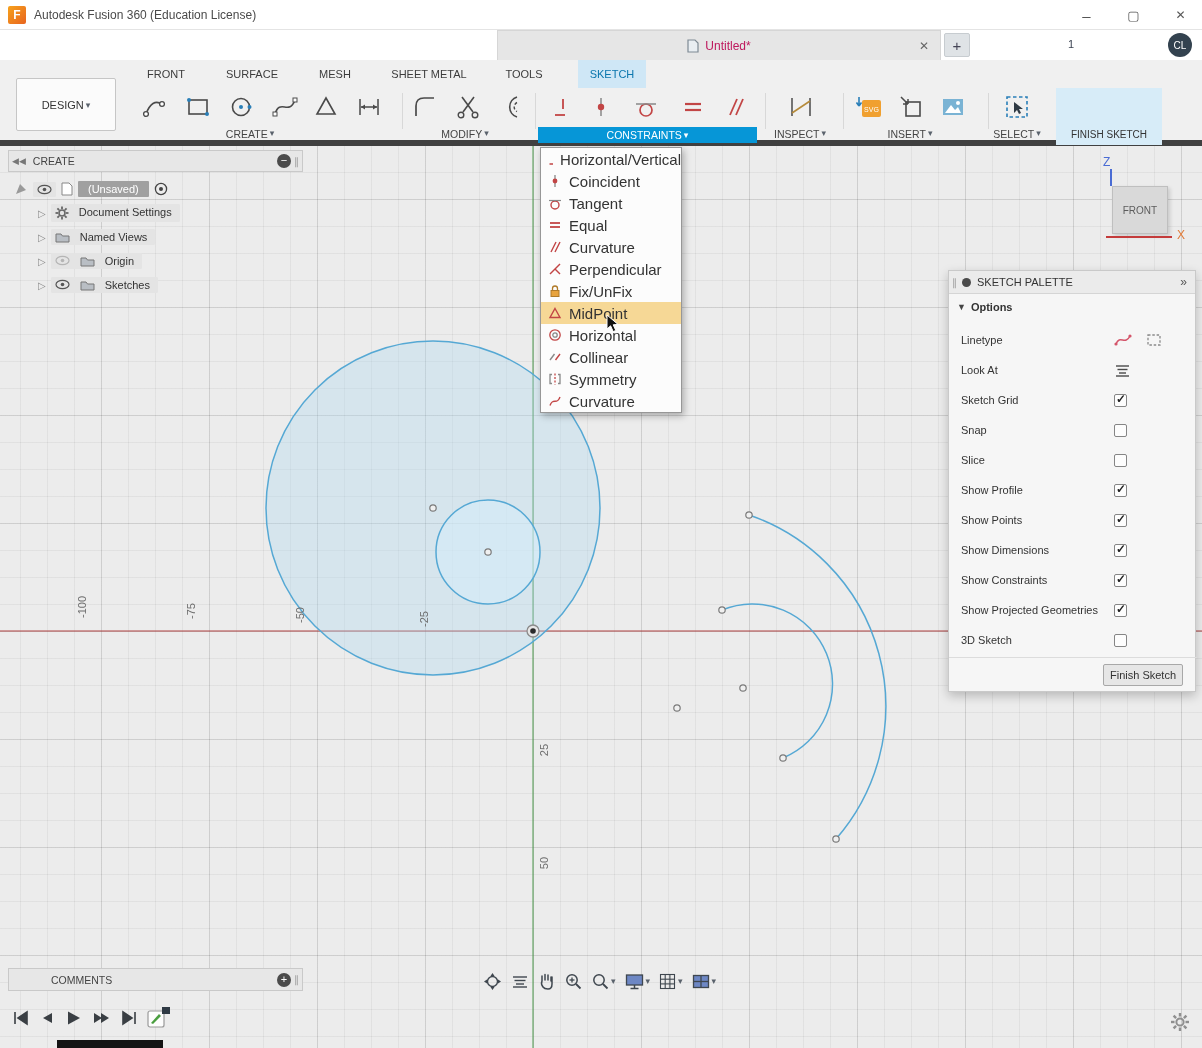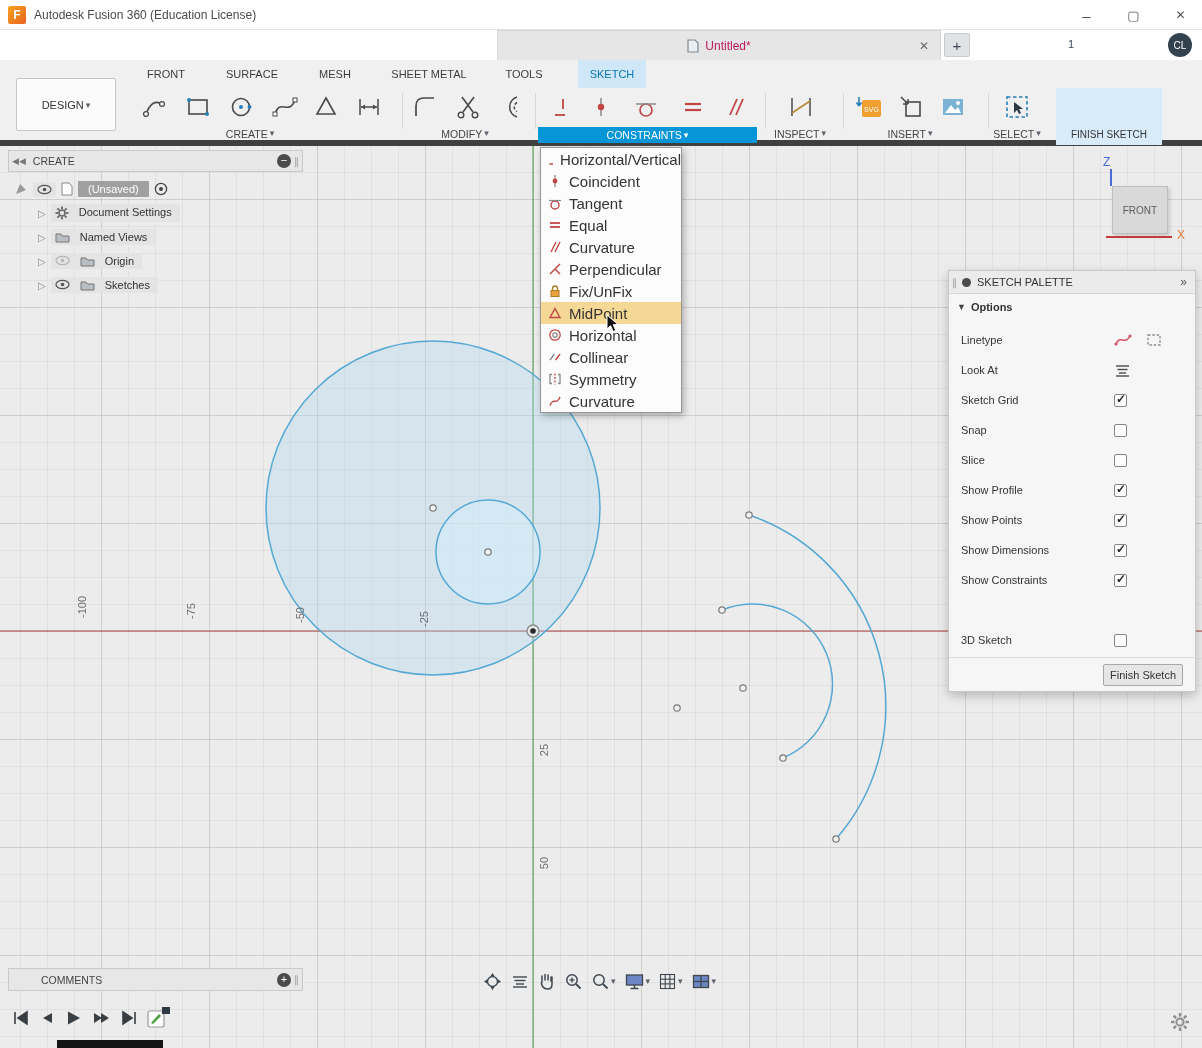--- a/index.html
+++ b/index.html
@@ -98,21 +98,21 @@
   .sp-ctrl{position:absolute;left:165px;display:flex;align-items:center;gap:14px}
   .checkbox{width:13px;height:13px;border:1px solid #858585;background:#fdfdfd;border-radius:2px;position:relative}
   .checkbox.checked::after{content:"✓";position:absolute;left:1px;top:-3px;font-size:12px;color:#1f1f1f;font-weight:bold}
   #sp-finish-btn{position:absolute;right:12px;top:393px;width:80px;height:22px;background:#e6e6e6;border:1px solid #a8a8a8;
     border-radius:2px;font-size:11px;color:#333;display:flex;align-items:center;justify-content:center}
   #sp-divider{position:absolute;left:0;top:386px;width:248px;height:1px;background:#dcdcdc}
 
   
   #comments-bar{left:8px;top:968px;width:295px;height:23px;background:#e7e7e7;border:1px solid #c9c9c9;
     display:flex;align-items:center;font-size:10.5px;color:#444;z-index:5}
-  #comments-bar .lbl{margin-left:32px}
+  #comments-bar .lbl{margin-left:42px}
   #comments-bar .dot-btn{margin-left:auto}
   #nav-toolbar{left:483px;top:968px;height:26px;display:flex;align-items:center;gap:9px;z-index:5}
   .nicon{display:flex;align-items:center}
   #playback{left:10px;top:1008px;display:flex;align-items:center;gap:9px;z-index:5}
   #timeline-marker{left:146px;top:1005px;z-index:5}
   #timeline-scrollbar{left:57px;top:1040px;width:106px;height:8px;background:#141414;z-index:5}
   #settings-gear{left:1170px;top:1012px;z-index:5}
 
   #mouse-cursor{left:606px;top:314px;z-index:60}
 </style>
@@ -317,20 +317,26 @@
     <span class="sp-ctrl">
         <span class="checkbox checked"></span>
       </span>
   </div>
   <div class="sp-row" style="top:294px">
     <span class="sp-label">Show Constraints</span>
     <span class="sp-ctrl">
         <span class="checkbox checked"></span>
       </span>
   </div>
+  <div class="sp-row" style="top:324px">
+    <span class="sp-label">Show Projected Geometries</span>
+    <span class="sp-ctrl">
+        <span class="checkbox checked"></span>
+      </span>
+  </div>
   <div class="sp-row" style="top:354px">
     <span class="sp-label">3D Sketch</span>
     <span class="sp-ctrl">
         <span class="checkbox"></span>
       </span>
   </div>
   <div id="sp-divider"></div>
   <div id="sp-finish-btn">Finish Sketch</div>
 </div>
 

